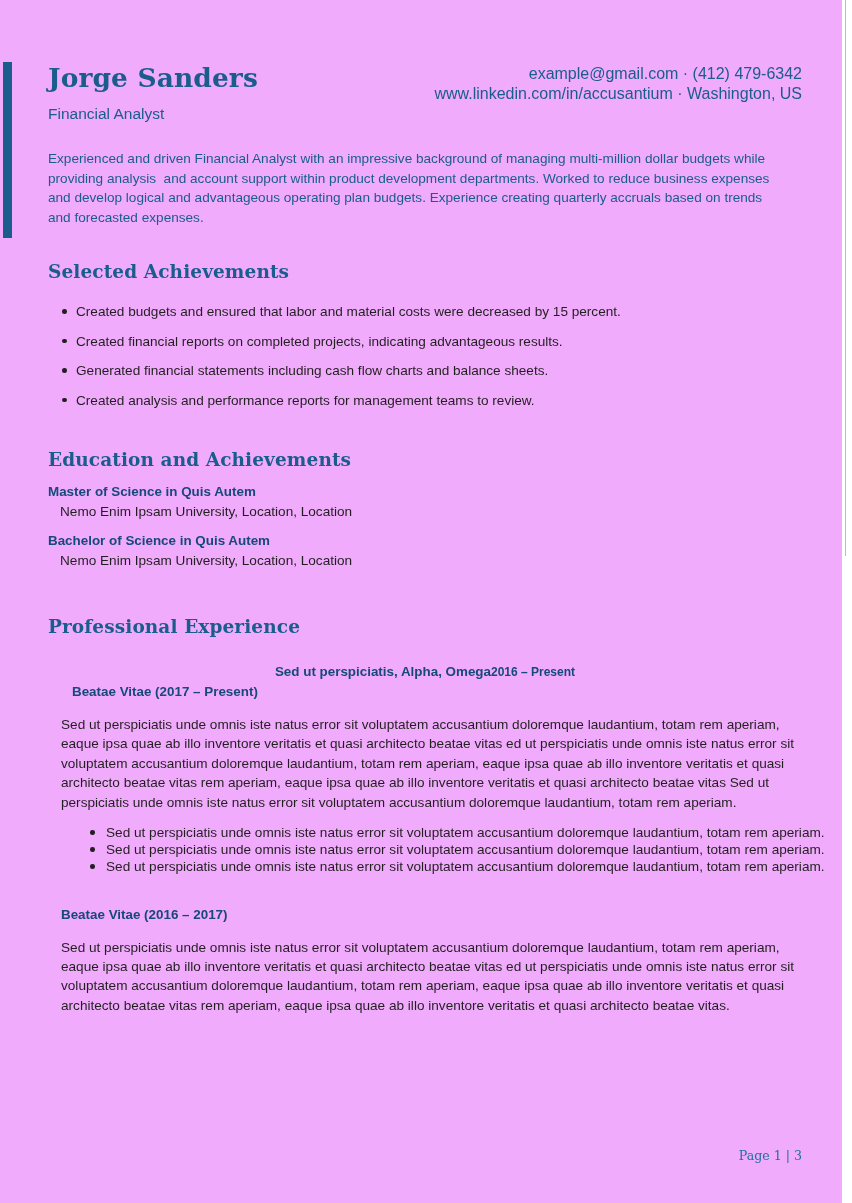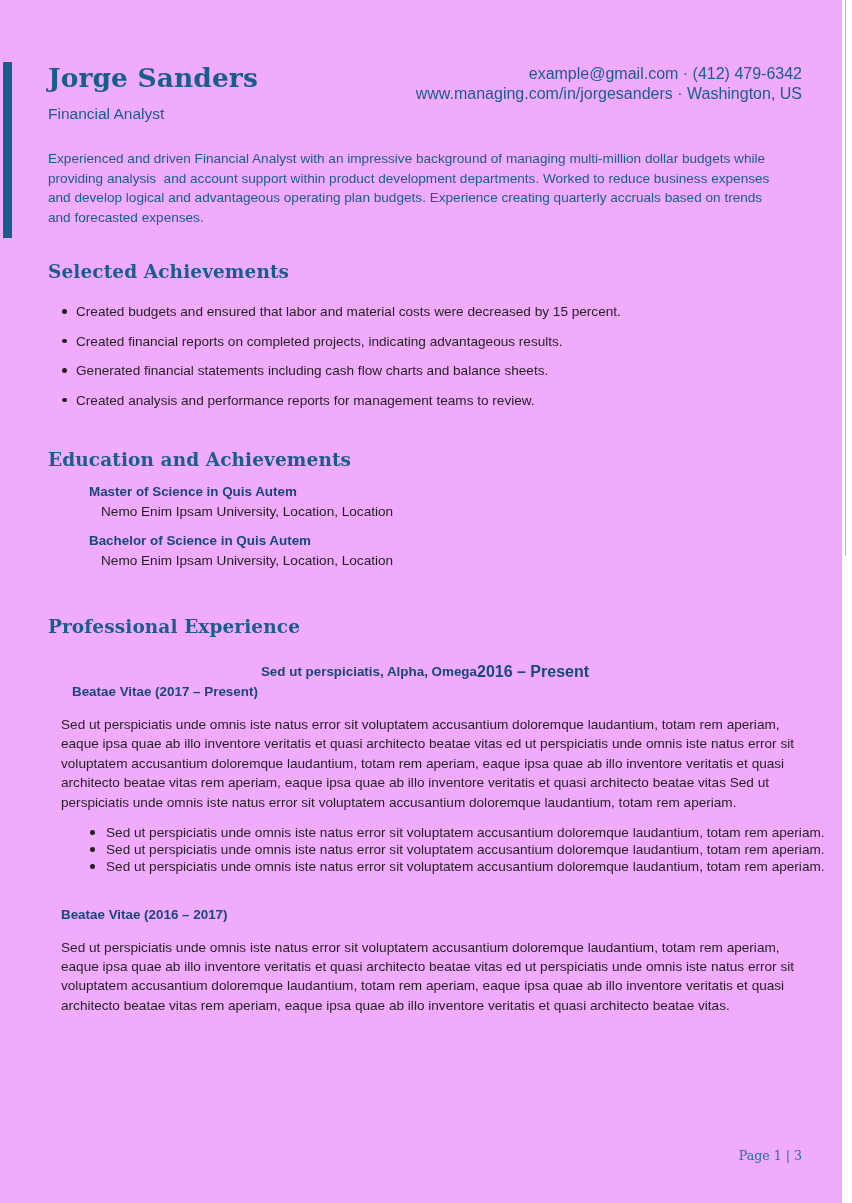--- a/index.html
+++ b/index.html
@@ -136,21 +136,21 @@
     position: absolute;
     left: 14px;
     top: 7px;
     width: 4.6px;
     height: 4.6px;
     border-radius: 50%;
     background: #231f20;
   }
 
   
-  .edu-entry { margin-top: 11px; margin-left: 41px; }
+  .edu-entry { margin-top: 11px; }
   .edu-degree {
     font-size: 13.4px;
     font-weight: 700;
     line-height: 18px;
     color: #17487a;
   }
   .edu-school {
     font-size: 13.6px;
     line-height: 19px;
     color: #231f20;
@@ -165,21 +165,21 @@
     justify-content: center;
     align-items: flex-start;
   }
   .job-company {
     font-size: 13.4px;
     font-weight: 700;
     line-height: 18px;
     color: #17487a;
   }
   .job-dates {
-    font-size: 16px;
+    font-size: 12px;
     font-weight: 700;
     line-height: 18px;
     color: #17487a;
     white-space: nowrap;
   }
   .job-role {
     font-size: 13.4px;
     font-weight: 700;
     line-height: 18px;
     color: #17487a;
@@ -258,21 +258,21 @@
   <div id="accent-bar"></div>
 
   <div id="content">
 
     <div class="header-row">
       <div id="name">Jorge Sanders</div>
       <div id="job-title">Financial Analyst</div>
 
       <div id="contact-block">
         <div>example@gmail.com · (412) 479-6342</div>
-        <div>www.managing.com/in/jorgesanders · Washington, US</div>
+        <div>www.linkedin.com/in/accusantium · Washington, US</div>
       </div>
     </div>
 
     <div id="summary">Experienced and driven Financial Analyst with an impressive background of managing multi-million dollar budgets while providing analysis  and account support within product development departments. Worked to reduce business expenses and develop logical and advantageous operating plan budgets. Experience creating quarterly accruals based on trends and forecasted expenses.</div>
 
     <div class="section-heading" id="achievements-heading">Selected Achievements</div>
     <ul id="achievements-list">
       <li>Created budgets and ensured that labor and material costs were decreased by 15 percent.</li>
       <li>Created financial reports on completed projects, indicating advantageous results.</li>
       <li>Generated financial statements including cash flow charts and balance sheets.</li>

